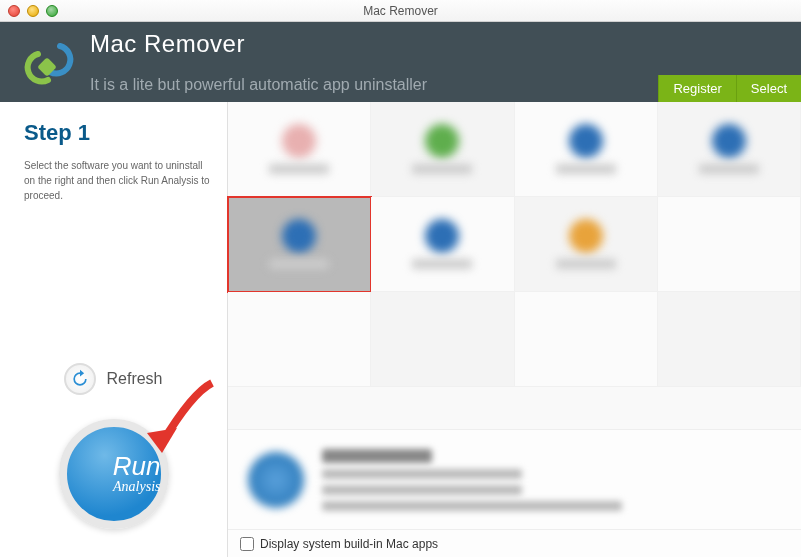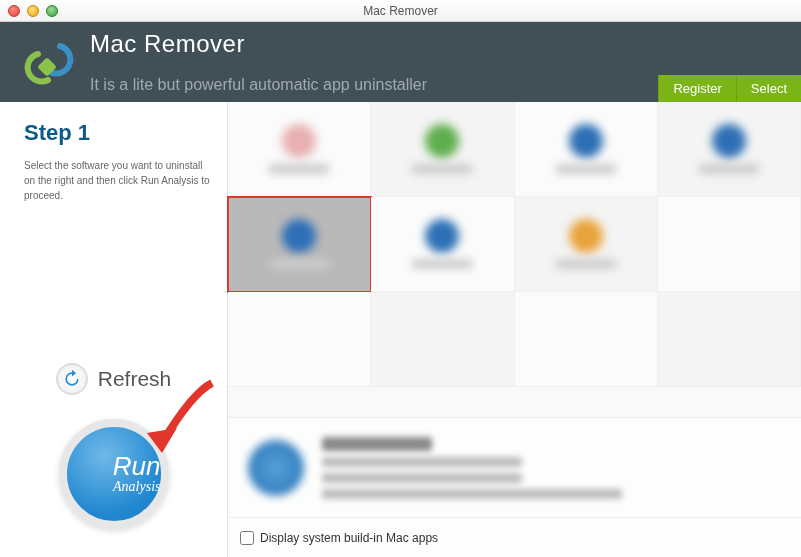--- a/index.html
+++ b/index.html
@@ -26,21 +26,21 @@
 .main { display: flex; height: calc(100% - 102px); }
 
 .sidebar { width: 228px; background: #fff; border-right: 1px solid #e0e0e0; display: flex; flex-direction: column; }
 .step-panel { padding: 18px 16px; margin-left: 8px; }
 .step-title { font-size: 22px; color: #0a5a8a; margin-bottom: 12px; font-weight: bold; }
 .step-desc { font-size: 10px; color: #666; line-height: 1.5; }
 .sidebar-spacer { flex: 1; }
 .refresh-row { display: flex; align-items: center; justify-content: center; gap: 10px; padding: 14px 0; cursor: pointer; }
 .refresh-icon { width: 32px; height: 32px; border-radius: 50%; background: radial-gradient(#fff,#eee); border: 2px solid #ddd; display: flex; align-items: center; justify-content: center; }
 .refresh-icon svg { width: 20px; height: 20px; }
-.refresh-label { font-size: 21px; color: #555; }
+.refresh-label { font-size: 16px; color: #555; }
 .run-wrap { display: flex; justify-content: center; padding: 10px 0 28px; position: relative; }
 .run-btn { width: 110px; height: 110px; border-radius: 50%; background: radial-gradient(circle at 40% 30%, #6fb9e8, #1f86cf 70%); border: 8px solid #e7e7e7; color: #fff; display: flex; flex-direction: column; align-items: flex-end; justify-content: center; cursor: pointer; box-shadow: 0 2px 6px rgba(0,0,0,0.15); }
 .run-top { font-size: 26px; font-style: italic; font-weight: 300; line-height: 1; }
 .run-bot { font-size: 14px; font-style: italic; font-family: Liberation Serif, serif; }
 .arrow { position: absolute; top: -36px; left: 132px; width: 90px; height: 110px; pointer-events: none; }
 
 .content { flex: 1; background: #fff; display: flex; flex-direction: column; }
 .grid { flex: 1; display: grid; grid-template-columns: repeat(4, 1fr); grid-auto-rows: 95px; background: #f9f9f9; position: relative; }
 .cell { border-right: 1px solid #f0f0f0; border-bottom: 1px solid #f0f0f0; display: flex; flex-direction: column; align-items: center; justify-content: center; gap: 6px; background: #fbfbfb; }
 .cell.alt { background: #f4f4f4; }
@@ -48,21 +48,21 @@
 .icon-blur { width: 34px; height: 34px; border-radius: 50%; filter: blur(5px); }
 .label-blur { width: 60px; height: 10px; background: #ccc; filter: blur(4px); border-radius: 3px; }
 
 .detail { height: 100px; border-top: 1px solid #eee; display: flex; align-items: center; padding: 10px 20px; gap: 18px; background: #fdfdfd; }
 .detail-icon { width: 56px; height: 56px; border-radius: 50%; background: radial-gradient(#5aa1dc,#1f6fb0); filter: blur(4px); }
 .detail-text { display: flex; flex-direction: column; gap: 6px; }
 .detail-title { width: 110px; height: 14px; background: #888; filter: blur(3px); border-radius: 3px; }
 .detail-line { width: 200px; height: 10px; background: #bbb; filter: blur(3px); border-radius: 3px; }
 .detail-line.wide { width: 300px; }
 
-.footer { height: 40px; border-top: 1px solid #eee; display: flex; align-items: center; padding: 0 12px; background: #fdfdfd; }
+.footer { height: 28px; border-top: 1px solid #eee; display: flex; align-items: center; padding: 0 12px; background: #fdfdfd; }
 .footer label { font-size: 12px; color: #333; display: flex; align-items: center; gap: 6px; }
 .footer input { width: 14px; height: 14px; }
 </style>
 </head>
 <body>
 
 <div class="titlebar">
   <div class="traffic-lights">
     <div class="tl close"></div>
     <div class="tl min"></div>

